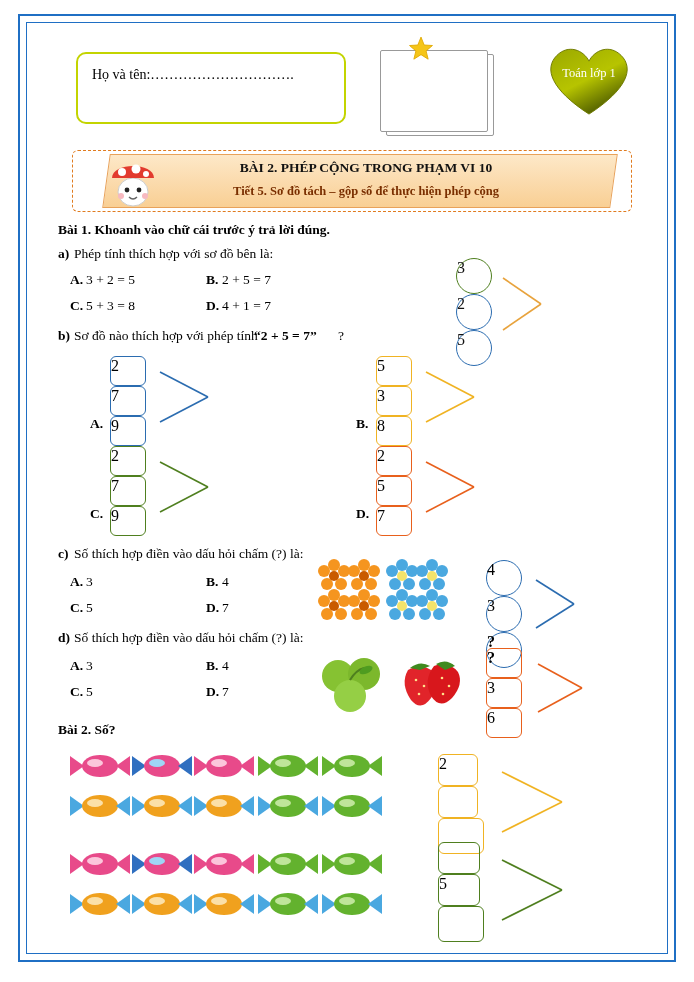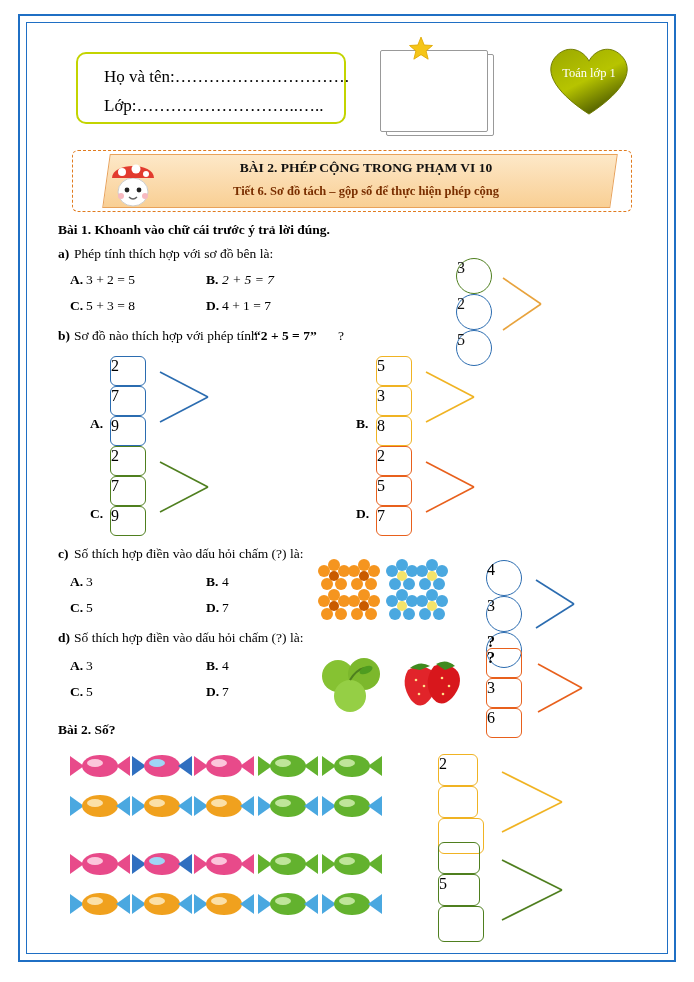--- a/index.html
+++ b/index.html
@@ -46,24 +46,23 @@
     left: 50px; top: 18px;
     width: 270px; height: 72px;
     border: 2px solid #c3d400;
     border-radius: 10px;
     box-sizing: border-box;
     background: #ffffff;
   }
   .name-box .line {
     position: absolute;
     left: 14px;
-    font-size: 17px;
+    font-size: 14px;
     font-family: "Liberation Serif", serif;
     white-space: nowrap;
-    margin-left: 12px;
   }
   .name-box .line1 { top: 13px; }
   .name-box .line2 { top: 42px; }
 
   .card-stack {
     position: absolute;
     left: 338px; top: 0px;
     width: 134px; height: 106px;
   }
   .card-stack .card {
@@ -199,21 +198,20 @@
 
 <div class="page-border-outer"></div>
 <div class="page-border-inner"></div>
 
 <div class="content">
 
   <div class="header-row">
 
     <div class="name-box">
       <div class="line line1">Họ và tên:………………………….</div>
-      <div class="line line2">Lớp:………………………..…..</div>
     </div>
 
     <div class="card-stack">
       <div class="card c3"></div>
       <div class="card c2"></div>
       <div class="star">
         <svg width="26" height="26" viewBox="0 0 24 24">
             <polygon points="12,1 14.9,8.3 22.6,8.8 16.7,13.8 18.6,21.4 12,17.2 5.4,21.4 7.3,13.8 1.4,8.8 9.1,8.3" fill="#f5c518" stroke="#e0a800" stroke-width="0.8"></polygon>
           </svg>
       </div>
@@ -232,21 +230,21 @@
       </svg>
       <div class="label">Toán lớp 1</div>
     </div>
   </div>
 
   <div class="banner-wrap">
     <div class="banner-dash"></div>
     <div class="banner-fill"></div>
     <div class="banner-text">
       <div class="banner-line1">BÀI 2. PHÉP CỘNG TRONG PHẠM VI 10</div>
-      <div class="banner-line2">Tiết 6. Sơ đồ tách – gộp số để thực hiện phép cộng</div>
+      <div class="banner-line2">Tiết 5. Sơ đồ tách – gộp số để thực hiện phép cộng</div>
     </div>
     <div class="mushroom">
       <svg width="58" height="58" viewBox="0 0 58 58">
         <ellipse cx="29" cy="40" rx="15" ry="14" fill="#ffffff" stroke="#cccccc" stroke-width="1"></ellipse>
         <path d="M8 26 C 8 10, 50 10, 50 26 Z" fill="#e23b2e"></path>
         <circle cx="18" cy="20" r="4" fill="#ffffff"></circle>
         <circle cx="32" cy="17" r="4.5" fill="#ffffff"></circle>
         <circle cx="42" cy="22" r="3" fill="#ffffff"></circle>
         <circle cx="23" cy="38" r="2.4" fill="#222"></circle>
         <circle cx="35" cy="38" r="2.4" fill="#222"></circle>
@@ -258,21 +256,21 @@
   </div>
 
   <div class="txt b" style="left:32px; top:200px;">Bài 1. Khoanh vào chữ cái trước ý trả lời đúng.</div>
 
   <div class="txt b" style="left:32px; top:224px;">a)</div>
   <div class="txt" style="left:48px; top:224px;text-align:right;">Phép tính thích hợp với sơ đồ bên là:</div>
 
   <div class="choice-letter" style="left:44px; top:250px;">A.</div>
   <div class="txt" style="left:60px; top:250px;">3 + 2 = 5</div>
   <div class="choice-letter" style="left:180px; top:250px;">B.</div>
-  <div class="txt" style="left:196px; top:250px;font-style:italic;">2 + 5 = 7</div>
+  <div class="txt" style="left:196px; top:250px;">2 + 5 = 7</div>
   <div class="choice-letter" style="left:44px; top:276px;">C.</div>
   <div class="txt" style="left:60px; top:276px;">5 + 3 = 8</div>
   <div class="choice-letter" style="left:180px; top:276px;">D.</div>
   <div class="txt" style="left:196px; top:276px;">4 + 1 = 7</div>
 
   <div class="diagram" style="left:430px; top:236px; width:130px; height:90px;">
     <svg class="lines" width="130" height="90">
       <line x1="47" y1="20" x2="85" y2="46" stroke="#e8a33d" stroke-width="1.6"></line>
       <line x1="47" y1="72" x2="85" y2="46" stroke="#e8a33d" stroke-width="1.6"></line>
     </svg>

